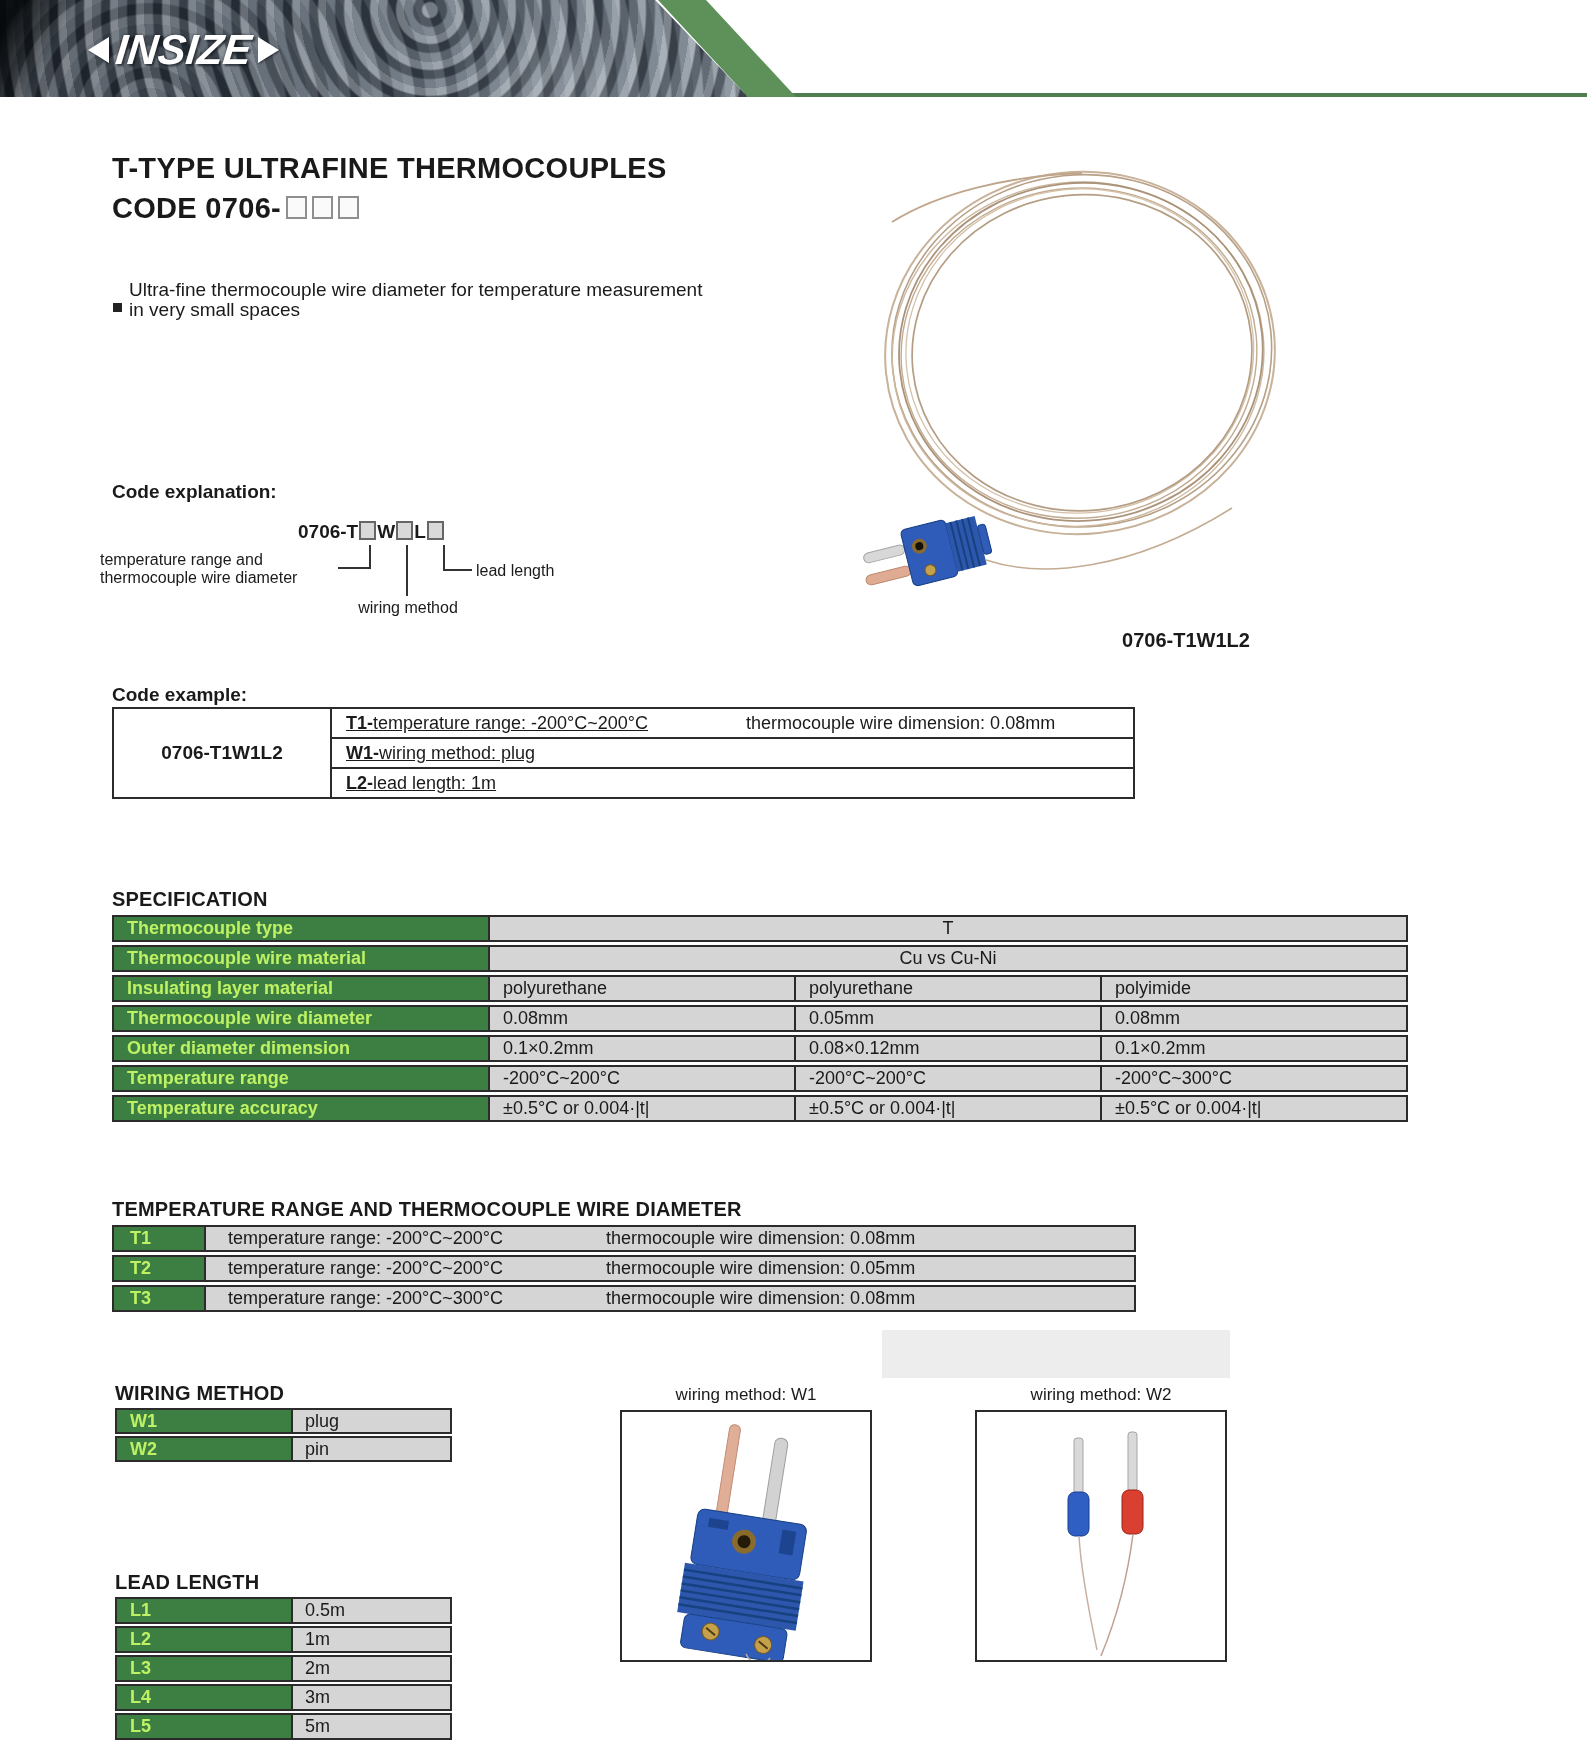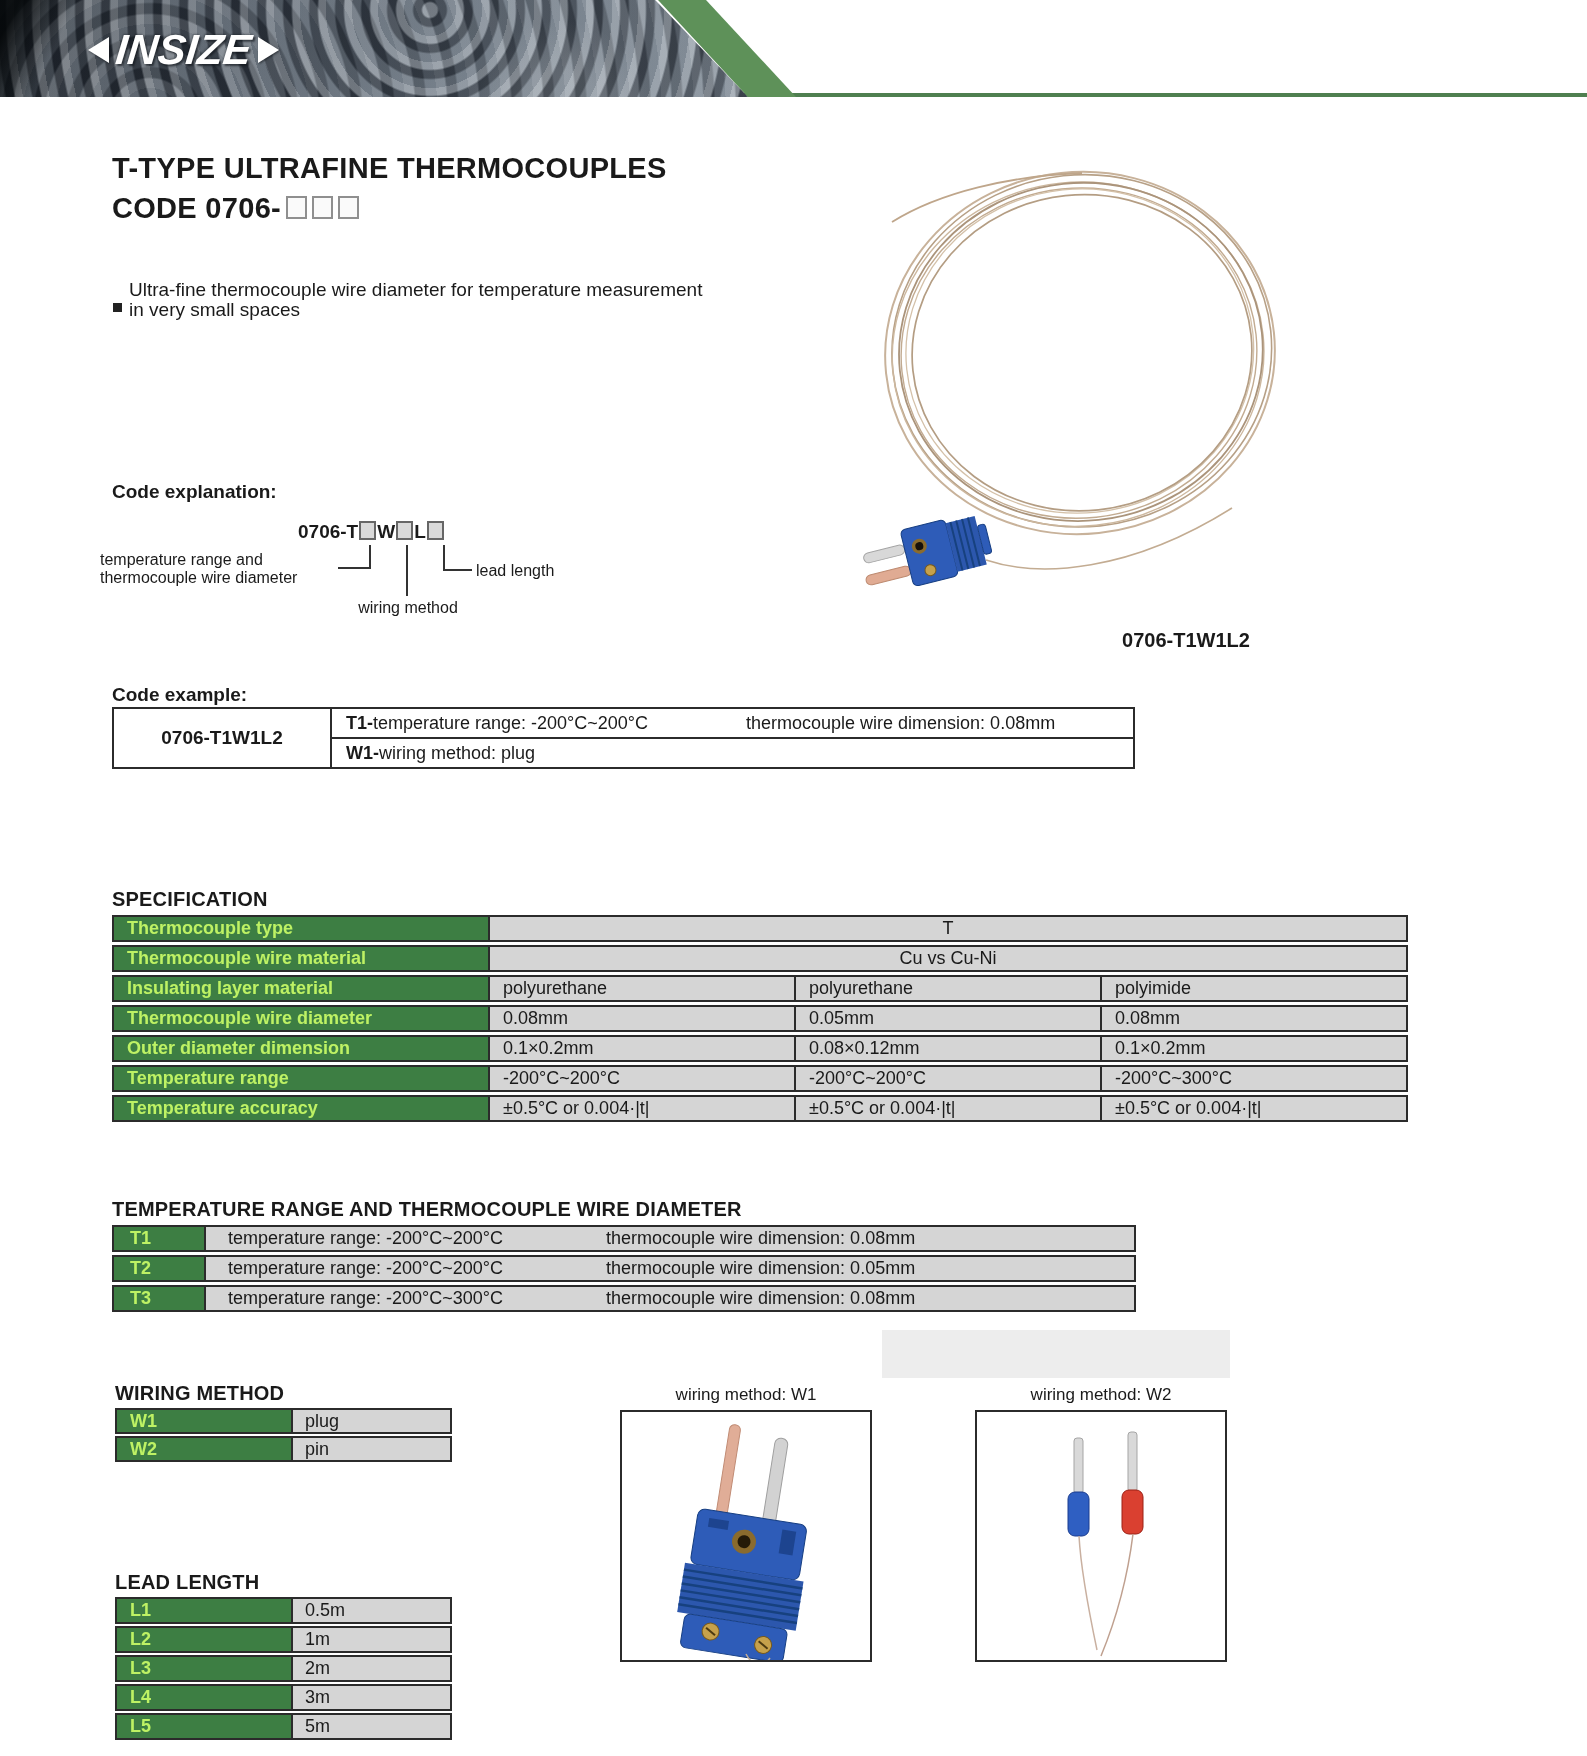--- a/index.html
+++ b/index.html
@@ -58,21 +58,21 @@
   
   .cet{position:absolute;left:112px;top:707px;width:1023px;box-sizing:border-box;
     border:2px solid #2b2b2b;display:flex;background:#fff;}
   .cet-left{width:216px;border-right:2px solid #2b2b2b;display:flex;align-items:center;
     justify-content:center;font-size:19px;font-weight:bold;}
   .cet-right{flex:1;display:flex;flex-direction:column;}
   .cet-row{height:28px;line-height:28px;padding-left:14px;font-size:18px;
     border-bottom:2px solid #2b2b2b;display:flex;white-space:nowrap;}
   .cet-row:last-child{border-bottom:none;}
   .cet-row .b{font-weight:bold;}
-  .cet-row .w1{width:400px;display:inline-flex;}
+  .cet-row .w1{width:400px;display:inline-flex;text-decoration:underline;}
 
   
   .spec{left:112px;top:915px;}
   .spec .trow{height:27px;}
   .spec .green{width:378px;height:27px;}
   .spec .val{width:308px;height:27px;}
   .spec .span{width:920px;height:27px;}
 
   
   .ttab{left:112px;top:1225px;}
@@ -177,20 +177,26 @@
             <span>temperature range: -200°C~200°C</span>
           </span>
         <span>thermocouple wire dimension: 0.08mm</span>
       </div>
       <div class="cet-row">
         <span class="w1">
             <span class="b">W1-</span>
             <span>wiring method: plug</span>
           </span>
       </div>
+      <div class="cet-row">
+        <span class="w1">
+            <span class="b">L2-</span>
+            <span>lead length: 1m</span>
+          </span>
+      </div>
     </div>
   </div>
 
   <div class="sec-h" style="left:112px;top:888px;">SPECIFICATION</div>
   <div class="abs spec">
     <div class="trow">
       <div class="cell green">Thermocouple type</div>
       <div class="cell gray span center">T</div>
     </div>
     <div class="trow">

